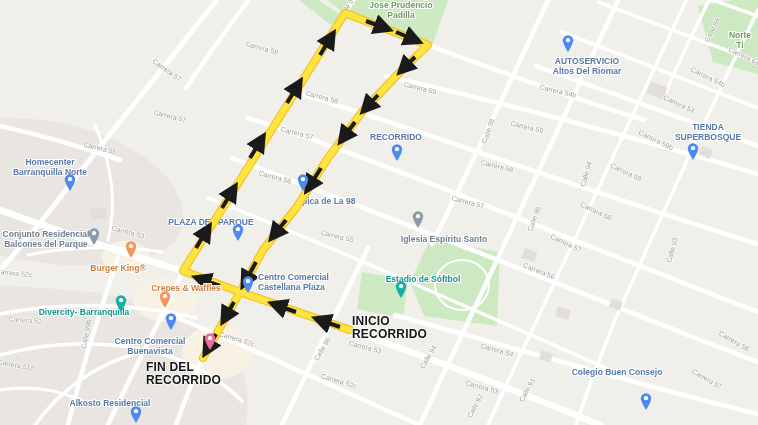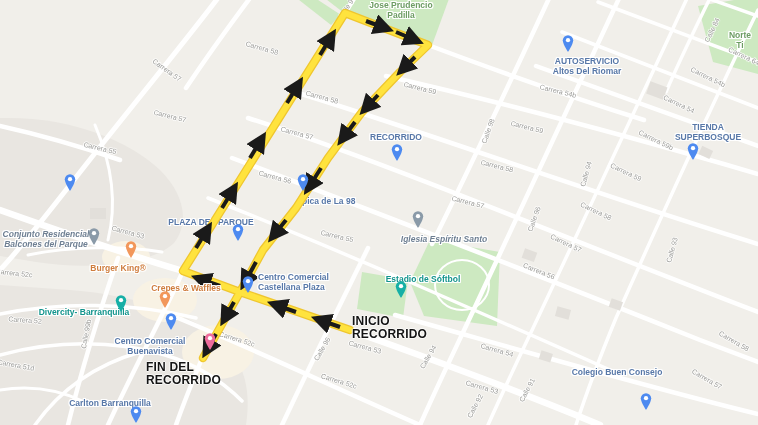--- a/index.html
+++ b/index.html
@@ -17,21 +17,21 @@
   
   .route-casing{stroke:var(--route-casing,#EFC62F);stroke-width:8.5;fill:none;stroke-linejoin:round;stroke-linecap:round;}
   .route-fill{stroke:var(--route-yellow,#FFE33E);stroke-width:6;fill:none;stroke-linejoin:round;stroke-linecap:round;}
   .arrow{stroke:#1A1A1A;stroke-width:4;fill:none;}
   
   .slabel{position:absolute;font-size:7px;color:var(--street-gray,#9B9B98);white-space:nowrap;transform:translate(-50%,-50%) rotate(var(--r,0deg));text-shadow:1px 0 0 #fff,-1px 0 0 #fff,0 1px 0 #fff,0 -1px 0 #fff;}
   .plabel{position:absolute;font-size:8.5px;font-weight:bold;white-space:pre-line;text-align:center;line-height:1.18;transform:translate(-50%,-50%);
     text-shadow:1px 0 0 #fff,-1px 0 0 #fff,0 1px 0 #fff,0 -1px 0 #fff,1px 1px 0 #fff,-1px -1px 0 #fff,1px -1px 0 #fff,-1px 1px 0 #fff;}
   .plabel-left{transform:none;text-align:left;}
   .c-blue{color:var(--poi-blue,#5878A8);} .c-orange{color:var(--poi-orange,#CF7D3E);} .c-teal{color:var(--poi-teal,#12948C);}
-  .c-gray{color:var(--poi-gray,#6E7F92);font-style:italic;} .c-pink{color:var(--poi-pink,#E87B9A);} .c-green{color:var(--poi-green,#6D9C63);}
+  .c-gray{color:var(--poi-gray,#6E7F92);} .c-pink{color:var(--poi-pink,#E87B9A);} .c-green{color:var(--poi-green,#6D9C63);}
   .pin{position:absolute;width:13px;height:19px;transform:translate(-50%,-100%);pointer-events:auto;}
   .pin svg{width:100%;height:100%;display:block;}
   .pin svg circle{fill:#fff;}
   .pin-blue svg path{fill:var(--pin-blue,#4D8AF0);} .pin-orange svg path{fill:var(--pin-orange,#F2975B);}
   .pin-teal svg path{fill:var(--pin-teal,#16AFA6);} .pin-gray svg path{fill:var(--pin-gray,#8A9AA8);}
   .pin-pink svg path{fill:var(--pin-pink,#EE6C9C);}
   .anno{position:absolute;font-size:12px;font-weight:bold;line-height:1.1;color:var(--annotation-black,#141414);white-space:pre-line;letter-spacing:.2px;
     text-shadow:1px 0 0 rgba(255,255,255,.7),-1px 0 0 rgba(255,255,255,.7),0 1px 0 rgba(255,255,255,.7),0 -1px 0 rgba(255,255,255,.7);}
   [data-interactable="true"]{pointer-events:auto;}
 </style>
@@ -231,20 +231,22 @@
         </svg>
       </div>
 
     <div class="pin pin-blue" style="left:238px;top:242px" data-interactable="true">
         <svg viewBox="0 0 14 20">
           <path d="M7,19.2 C7,19.2 1.4,10.8 1.4,6.6 A5.6,5.6 0 1 1 12.6,6.6 C12.6,10.8 7,19.2 7,19.2 Z"></path>
           <circle cx="7" cy="6.4" r="2.3"></circle>
         </svg>
       </div>
 
+    <div class="plabel c-blue" style="left:50px;top:167px" data-interactable="true">Homecenter
+Barranquilla Norte</div>
     <div class="pin pin-blue" style="left:70px;top:192px" data-interactable="true">
         <svg viewBox="0 0 14 20">
           <path d="M7,19.2 C7,19.2 1.4,10.8 1.4,6.6 A5.6,5.6 0 1 1 12.6,6.6 C12.6,10.8 7,19.2 7,19.2 Z"></path>
           <circle cx="7" cy="6.4" r="2.3"></circle>
         </svg>
       </div>
 
     <div class="plabel c-gray" style="left:46px;top:239px" data-interactable="true">Conjunto Residencial
 Balcones del Parque</div>
     <div class="pin pin-gray" style="left:94px;top:246px" data-interactable="true">
@@ -296,21 +298,21 @@
     <div class="plabel c-blue" style="left:150px;top:346px" data-interactable="true">Centro Comercial
 Buenavista</div>
 
     <div class="pin pin-pink" style="left:210px;top:351px" data-interactable="true">
         <svg viewBox="0 0 14 20">
           <path d="M7,19.2 C7,19.2 1.4,10.8 1.4,6.6 A5.6,5.6 0 1 1 12.6,6.6 C12.6,10.8 7,19.2 7,19.2 Z"></path>
           <circle cx="7" cy="6.4" r="2.3"></circle>
         </svg>
       </div>
 
-    <div class="plabel c-blue" style="left:110px;top:403px" data-interactable="true">Carlton Barranquilla</div>
+    <div class="plabel c-blue" style="left:110px;top:403px" data-interactable="true">Alkosto Residencial</div>
     <div class="pin pin-blue" style="left:136px;top:424px" data-interactable="true">
         <svg viewBox="0 0 14 20">
           <path d="M7,19.2 C7,19.2 1.4,10.8 1.4,6.6 A5.6,5.6 0 1 1 12.6,6.6 C12.6,10.8 7,19.2 7,19.2 Z"></path>
           <circle cx="7" cy="6.4" r="2.3"></circle>
         </svg>
       </div>
 
     <div class="plabel c-blue" style="left:617px;top:372px" data-interactable="true">Colegio Buen Consejo</div>
     <div class="pin pin-blue" style="left:646px;top:411px" data-interactable="true">
         <svg viewBox="0 0 14 20">

